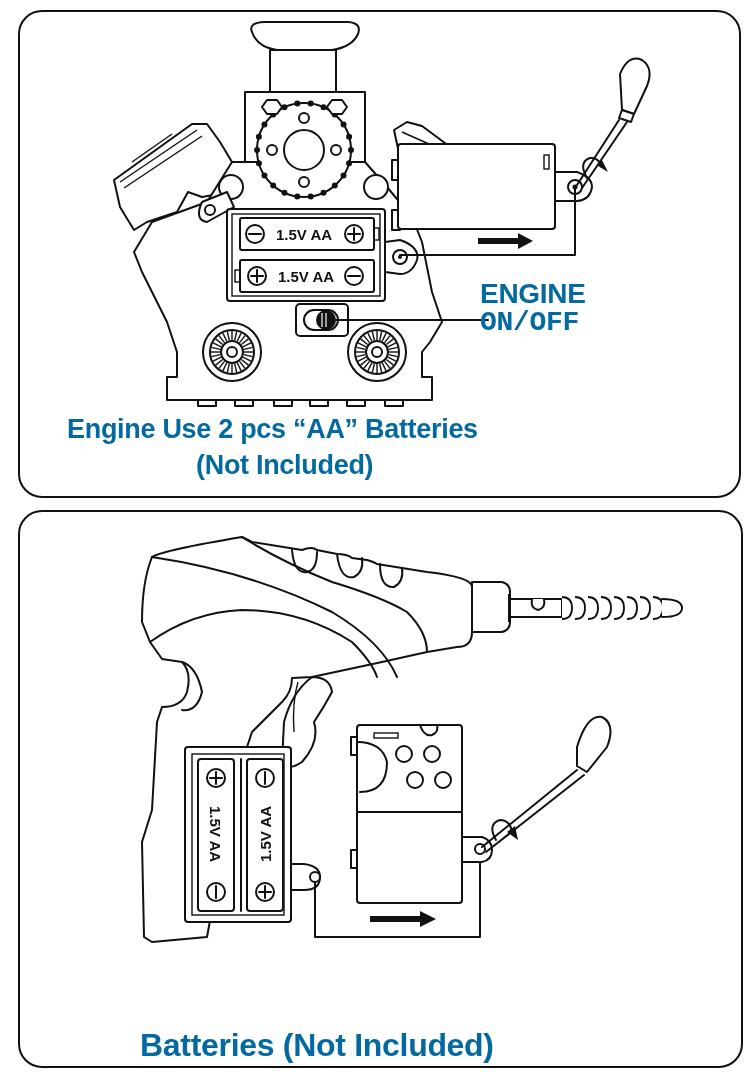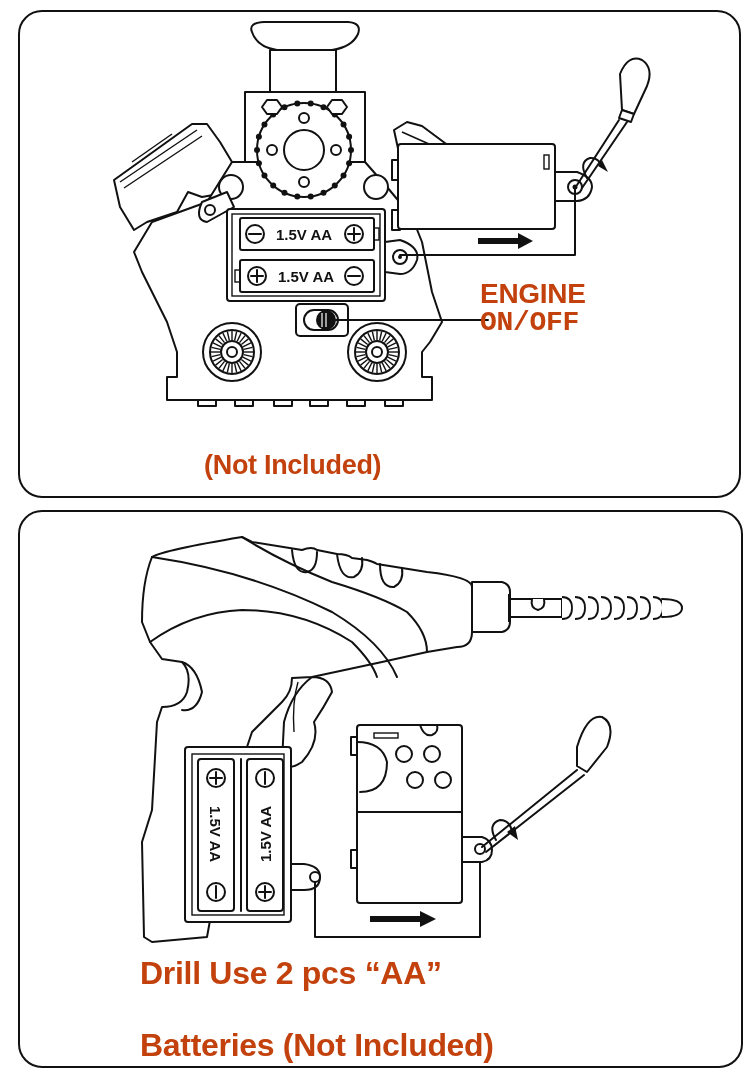--- a/index.html
+++ b/index.html
@@ -16,26 +16,26 @@
     svg.art { position: absolute; left: 0; top: 0; overflow: visible; }
     svg.art .ln { fill: #ffffff; stroke: #111111; stroke-width: 2; stroke-linejoin: round; stroke-linecap: round; }
     svg.art .ln-nofill { fill: none; stroke: #111111; stroke-width: 2; stroke-linejoin: round; stroke-linecap: round; }
     svg.art .thin { fill: none; stroke: #111111; stroke-width: 1.4; }
     svg.art .solid { fill: #111111; stroke: none; }
     svg.art .batt-text { font-family: "Liberation Sans", sans-serif; font-weight: bold; font-size: 15px; fill: #111111; }
     .caption {
       position: absolute;
       font-family: "Liberation Sans", sans-serif;
       font-weight: bold;
-      color: #c2410c;
+      color: #0369a1;
       white-space: nowrap;
       letter-spacing: -0.3px;
     }
     #engine-caption-1 { left: 47px; top: 402px; font-size: 27px; }
-    #engine-caption-2 { left: 184px; top: 438px; font-size: 27px; }
+    #engine-caption-2 { left: 176px; top: 438px; font-size: 27px; }
     #engine-switch-label-1 { left: 478px; top: 277px; font-size: 28px; line-height: 30px; }
     #engine-switch-label-2 { left: 478px; top: 306px; font-size: 28px; line-height: 30px; font-family: Liberation Mono, monospace; }
     #drill-caption-1 { left: 120px; top: 443px; font-size: 32px; }
     #drill-caption-2 { left: 120px; top: 515px; font-size: 32px; }
   </style>
 </head>
 <body>
 
 <div class="panel" id="panel-engine">
   <svg class="art" width="723" height="488">
@@ -239,20 +239,21 @@
         <line class="ln-nofill" x1="625" y1="120" x2="580" y2="186" stroke-width="2.5"></line>
       </g>
       <g>
         <path class="ln-nofill" d="M585,176 Q576,160 588,156 Q596,155 600,164" stroke-width="2.5"></path>
         <polygon class="solid" points="596,164 606,170 600,158"></polygon>
       </g>
     </g>
   </svg>
   <div class="caption" id="engine-switch-label-1" style="left:460px;top:267px;">ENGINE</div>
   <div class="caption" id="engine-switch-label-2" style="left:460px;top:296px;">ON/OFF</div>
+  <div class="caption" id="engine-caption-1">Engine Use 2 pcs “AA” Batteries</div>
   <div class="caption" id="engine-caption-2">(Not Included)</div>
 </div>
 
 <div class="panel" id="panel-drill">
   <svg class="art" width="725" height="558">
     <g transform="translate(-18,-510)">
 
       <g>
         <path class="ln" d="M508,597 L560,597 L560,615 L508,615 Z"></path>
         <path class="ln" d="M530,597 Q528,606 536,608 Q544,606 542,597"></path>
@@ -339,15 +340,14 @@
         <path class="ln" d="M575,745 Q585,712 600,715 Q614,722 605,745 L585,770 L575,764 Z"></path>
         <line class="ln-nofill" x1="575" y1="768" x2="480" y2="845" stroke-width="2.5"></line>
         <line class="ln-nofill" x1="582" y1="773" x2="484" y2="850" stroke-width="2.5"></line>
       </g>
       <g>
         <path class="ln-nofill" d="M494,838 Q485,822 498,818 Q508,818 510,830" stroke-width="2.5"></path>
         <polygon class="solid" points="505,830 516,838 513,824"></polygon>
       </g>
     </g>
   </svg>
-  <div class="caption" id="drill-caption-1">Drill Use 2 pcs “AA”</div>
   <div class="caption" id="drill-caption-2">Batteries (Not Included)</div>
 </div>
 
 </body></html>

